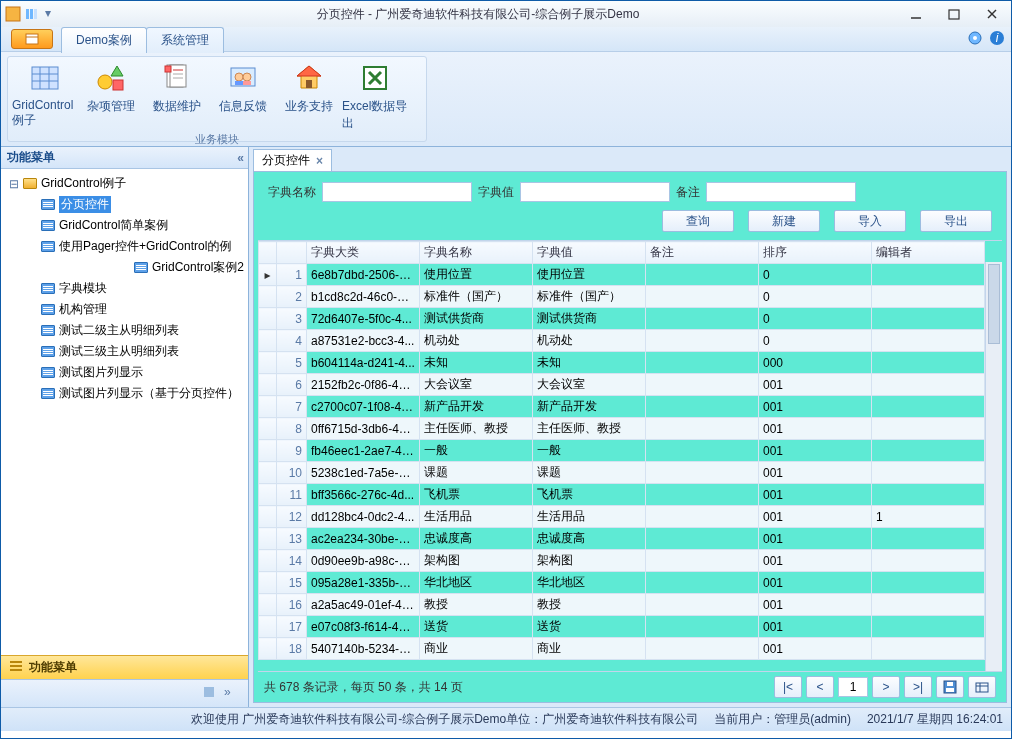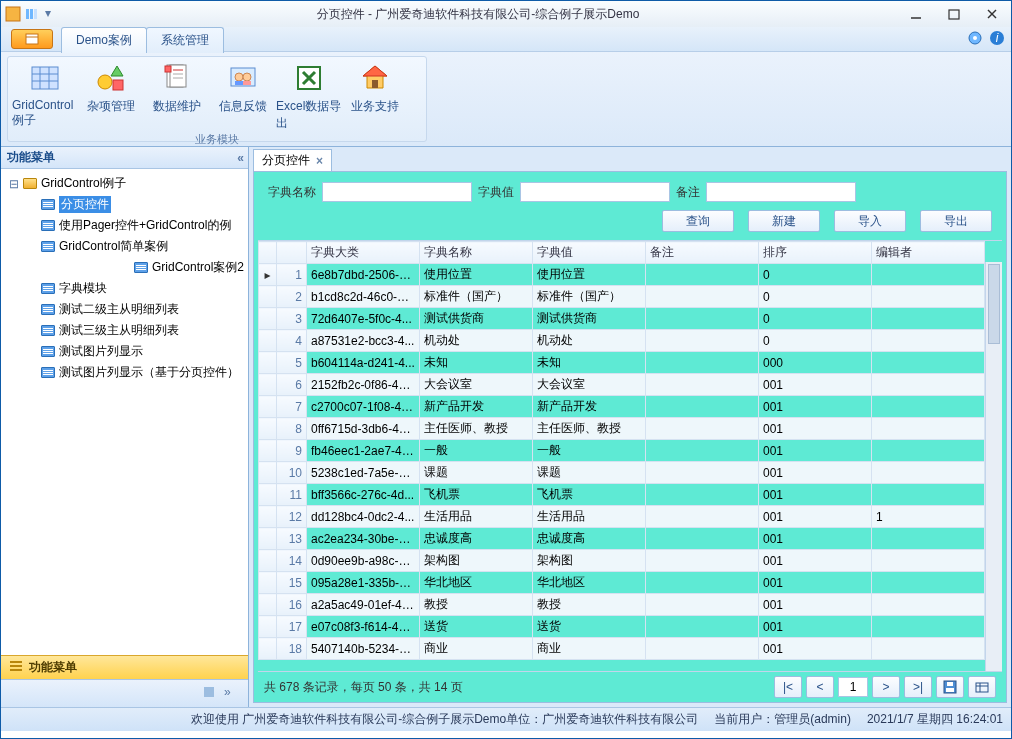--- a/index.html
+++ b/index.html
@@ -183,33 +183,33 @@
               <rect x="4" y="6" width="24" height="18" fill="#d9ecff" stroke="#5a8cd0"></rect>
               <circle cx="12" cy="15" r="4" fill="#ffcc99" stroke="#cc8855"></circle>
               <circle cx="20" cy="15" r="4" fill="#ffcc99" stroke="#cc8855"></circle>
               <rect x="8" y="19" width="8" height="4" fill="#6699ff"></rect>
               <rect x="16" y="19" width="8" height="4" fill="#ff9999"></rect>
             </svg></span>
           <span>信息反馈</span>
         </div>
         <div class="item">
           <span class="ico ico32"><svg width="32" height="32" viewBox="0 0 32 32">
-              <rect x="5" y="5" width="22" height="22" fill="#fff" stroke="#2e7d32" stroke-width="2"></rect>
-              <path d="M10 10 L16 16 L10 22 M22 10 L16 16 L22 22" stroke="#2e7d32" stroke-width="3" fill="none"></path>
-            </svg></span>
-          <span>Excel数据导出</span>
-        </div>
-        <div class="item">
-          <span class="ico ico32"><svg width="32" height="32" viewBox="0 0 32 32">
               <polygon points="16,4 28,14 24,14 24,26 8,26 8,14 4,14" fill="#ffcc66" stroke="#cc8800"></polygon>
               <polygon points="16,4 28,14 4,14" fill="#ff6644" stroke="#cc3322"></polygon>
               <rect x="13" y="18" width="6" height="8" fill="#8b5a2b"></rect>
             </svg></span>
           <span>业务支持</span>
         </div>
+        <div class="item">
+          <span class="ico ico32"><svg width="32" height="32" viewBox="0 0 32 32">
+              <rect x="5" y="5" width="22" height="22" fill="#fff" stroke="#2e7d32" stroke-width="2"></rect>
+              <path d="M10 10 L16 16 L10 22 M22 10 L16 16 L22 22" stroke="#2e7d32" stroke-width="3" fill="none"></path>
+            </svg></span>
+          <span>Excel数据导出</span>
+        </div>
       </div>
     <div class="group-title">业务模块</div>
   </div>
 </div>
 
 <div class="clientarea">
 
   <div class="sidepanel">
     <div class="head">
       <span>功能菜单</span>
@@ -221,33 +221,37 @@
         <span class="root-ico"></span>
         <span class="lbl">GridControl例子</span>
       </div>
       <div id="tree-kids">
           <div class="node sel" style="padding-left: 36px;">
             <span class="ico"></span>
             <span class="lbl">分页控件</span>
           </div>
           <div class="node" style="padding-left: 36px;">
             <span class="ico"></span>
+            <span class="lbl">GridControl简单案例</span>
+          </div>
+          <div class="node" style="padding-left: 36px;">
+            <span class="ico"></span>
             <span class="lbl">使用Pager控件+GridControl的例</span>
           </div>
-          <div class="node" style="padding-left: 36px;">
-            <span class="ico"></span>
-            <span class="lbl">GridControl简单案例</span>
-          </div>
           <div class="node" style="padding-left: 36px; justify-content: flex-end;">
             <span class="ico"></span>
             <span class="lbl">GridControl案例2</span>
           </div>
           <div class="node" style="padding-left: 36px;">
             <span class="ico"></span>
             <span class="lbl">字典模块</span>
+          </div>
+          <div class="node" style="padding-left: 36px;">
+            <span class="ico"></span>
+            <span class="lbl">机构管理</span>
           </div>
           <div class="node" style="padding-left: 36px;">
             <span class="ico"></span>
             <span class="lbl">测试二级主从明细列表</span>
           </div>
           <div class="node" style="padding-left: 36px;">
             <span class="ico"></span>
             <span class="lbl">测试三级主从明细列表</span>
           </div>
           <div class="node" style="padding-left: 36px;">

